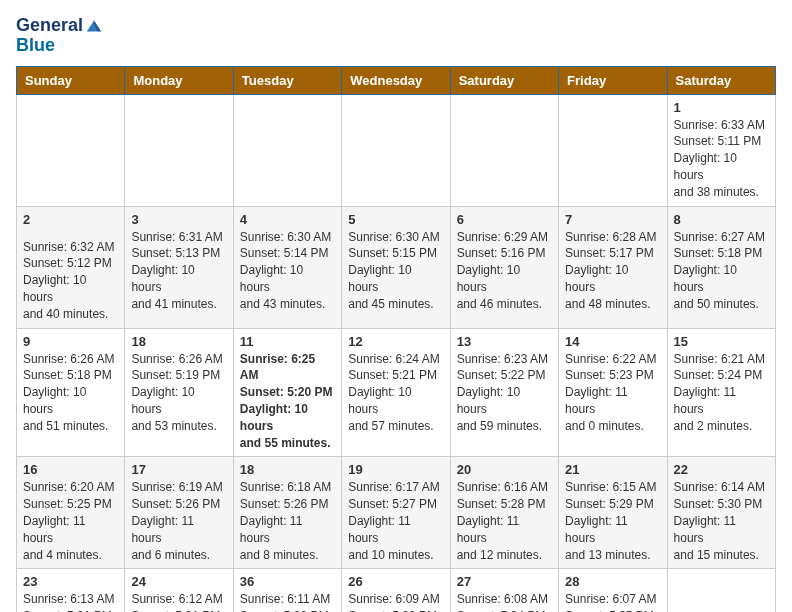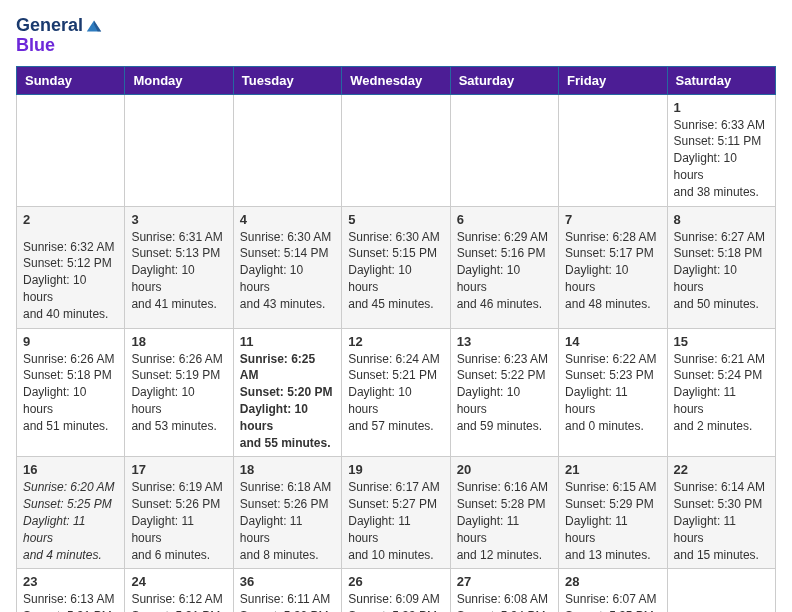--- a/index.html
+++ b/index.html
@@ -14,21 +14,21 @@
       display: flex;
       margin-bottom: 4px;
     }
     .logo-text {
       font-size: 18px;
       font-weight: bold;
       color: #1a3a6e;
       line-height: 1.1;
     }
     .logo-blue {
-      color: #6d28d9;
+      color: #0369a1;
     }
     .logo-icon {
       width: 18px;
       height: 18px;
       margin-left: 2px;
     }
     .title-section {
       text-align: right;
       margin-bottom: 4px;
     }
@@ -40,21 +40,21 @@
     .sub-title {
       font-size: 15px;
       color: #333;
     }
     .calendar {
       width: 100%;
       border-collapse: collapse;
       border: 1px solid #ccc;
     }
     .calendar th {
-      background-color: #4c1d95;
+      background-color: #a16207;
       color: #fff;
       font-size: 13px;
       font-weight: bold;
       padding: 6px 8px;
       text-align: left;
       border: 1px solid #2568a0;
     }
     .calendar td {
       border: 1px solid #ccc;
       vertical-align: top;
@@ -235,21 +235,21 @@
           <span class="day-num">15</span>
           <div class="day-info" style="white-space: pre-line;">Sunrise: 6:21 AM
 Sunset: 5:24 PM
 Daylight: 11 hours
 and 2 minutes.</div>
         </td>
       </tr>
       <tr>
         <td class="alt-row">
           <span class="day-num">16</span>
-          <div class="day-info" style="white-space: pre-line; font-style: italic;">Sunrise: 6:20 AM
+          <div class="day-info" style="white-space: pre-line;">Sunrise: 6:20 AM
 Sunset: 5:25 PM
 Daylight: 11 hours
 and 4 minutes.</div>
         </td>
         <td class="alt-row">
           <span class="day-num">17</span>
           <div class="day-info" style="white-space: pre-line;">Sunrise: 6:19 AM
 Sunset: 5:26 PM
 Daylight: 11 hours
 and 6 minutes.</div>

